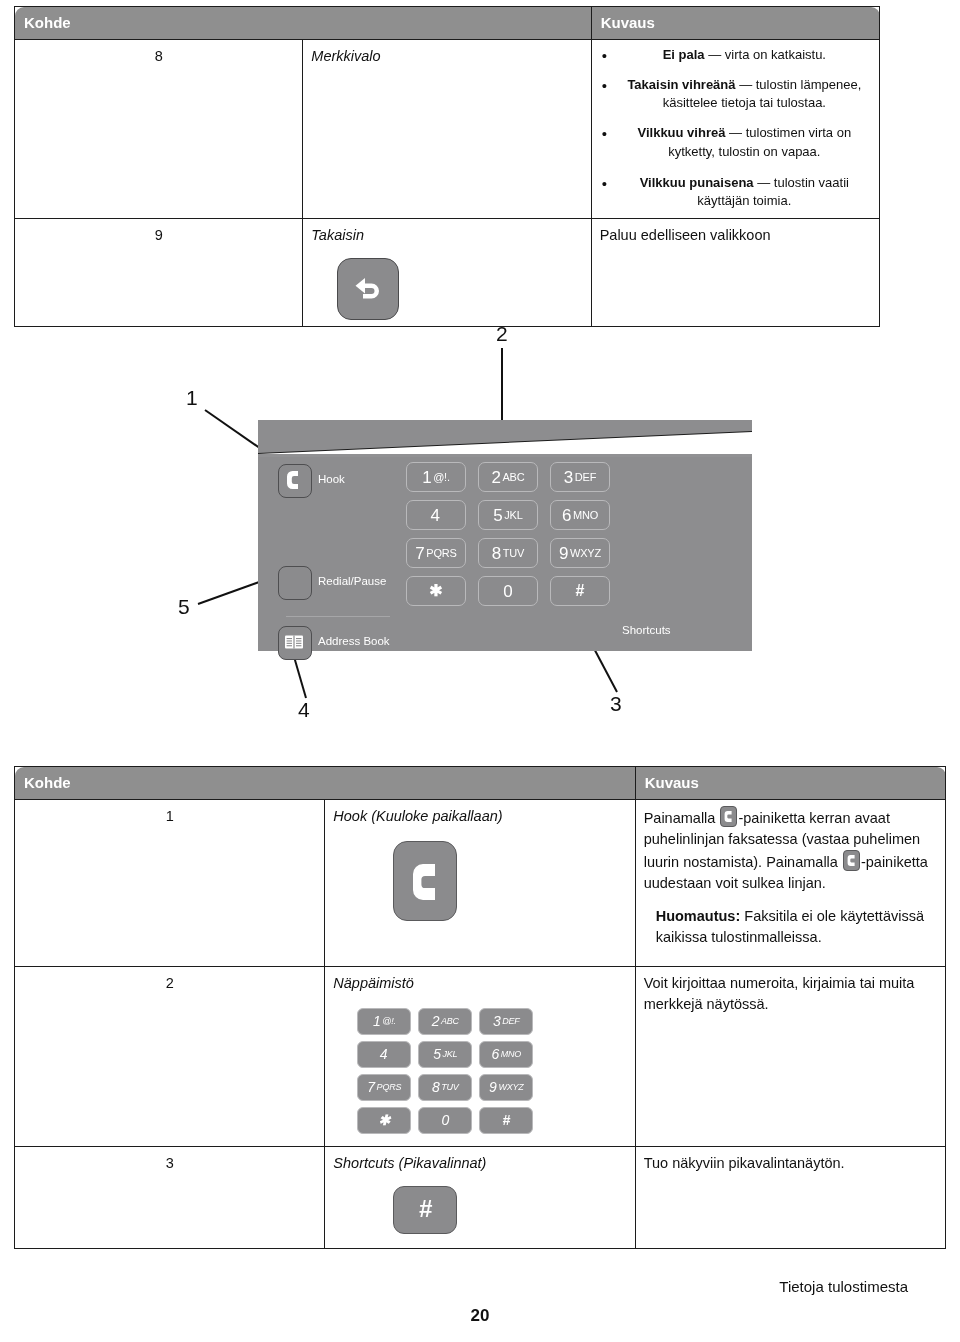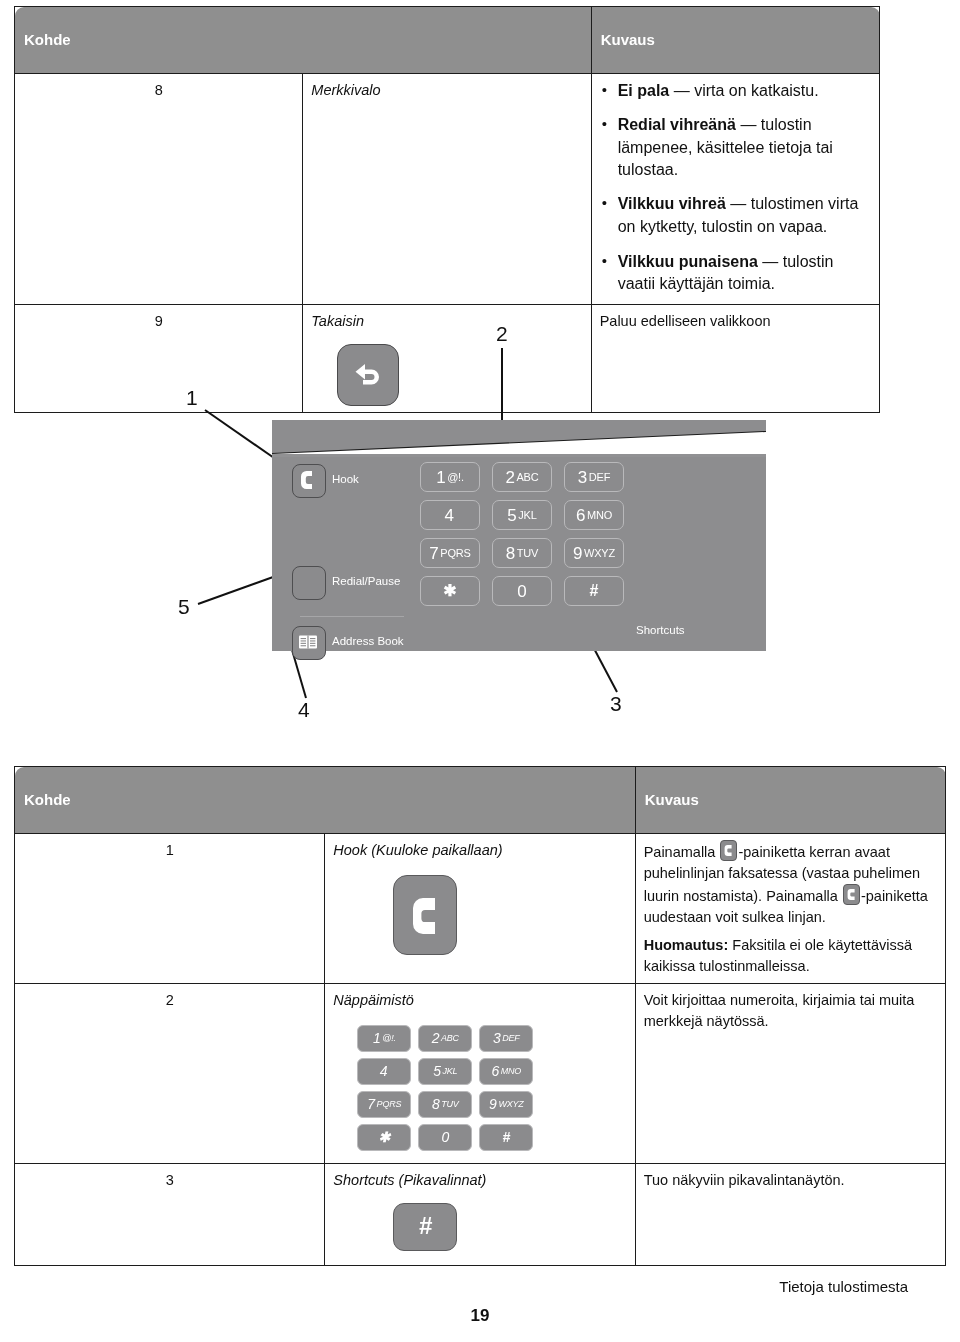--- a/index.html
+++ b/index.html
@@ -8,31 +8,31 @@
     font-family:"Liberation Sans", sans-serif;color:#111;
   }
   
   .doc-table{position:absolute;border-collapse:collapse;table-layout:fixed;}
   .doc-table td,.doc-table th{
     border:1px solid #1c1c1c;vertical-align:top;padding:6px 8px;
     font-size:14.5px;line-height:1.45;font-weight:normal;text-align:left;
   }
   .doc-table thead th{
     background:#8f8f8f;color:#ffffff;font-weight:bold;font-size:15px;
-    padding:22px 9px;border-color:#1c1c1c;
+    padding:5px 9px;border-color:#1c1c1c;
   }
   .col-num{width:54px;text-align:center !important;font-weight:bold;}
   .col-name{width:128px;font-style:italic;}
   .rounded-tl{border-top-left-radius:9px;}
   .rounded-tr{border-top-right-radius:9px;margin-top:36px;}
   .rounded-bl{border-bottom-left-radius:9px;}
   .rounded-br{border-bottom-right-radius:9px;}
 
   ul.bullets{margin:0;padding:0;list-style:none;}
-  ul.bullets li{position:relative;padding-left:18px;margin:0 0 12px 0;font-size:16px;line-height:1.4;}
+  ul.bullets li{position:relative;padding-left:18px;margin:0 0 12px 0;font-size:13px;line-height:1.4;text-align:center;}
   ul.bullets li:last-child{margin-bottom:2px;margin-top:13px;}
   ul.bullets li:before{content:"\2022";position:absolute;left:2px;top:-1px;font-size:15px;}
   .b{font-weight:bold;}
 
   
   #table-top{left:14px;top:6px;width:866px;}
   #table-top td{height:auto;}
   .cell-back-icon{height:110px;}
 
   
@@ -44,21 +44,21 @@
 
   
   #diagram{position:absolute;left:0;top:300px;width:960px;height:470px;}
   #diagram svg{position:absolute;left:0;top:0;}
   .callout-num{
     position:absolute;font-size:21px;color:#111;font-family:"Liberation Sans",sans-serif;
   }
 
   
   .panel{
-    position:absolute;left:272px;top:120px;width:494px;height:263px;
+    position:absolute;left:258px;top:120px;width:494px;height:263px;
   }
   .panel-body{
     position:absolute;left:0;top:0;width:494px;height:228px;
     background:#8d8d8f;
     border-top:3px solid #1c1c1c;
   }
   .panel-hi{
     position:absolute;left:0;top:22px;width:494px;height:1px;background:#9c9c9e;
   }
   .panel-hi2{
@@ -135,21 +135,21 @@
       <th class="rounded-tr">Kuvaus</th>
     </tr>
   </thead>
   <tbody>
     <tr>
       <td class="col-num">8</td>
       <td class="col-name">Merkkivalo</td>
       <td>
         <ul class="bullets">
           <li><span class="b">Ei pala</span><span> — virta on katkaistu.</span></li>
-          <li><span class="b">Redial vihreänä</span><span> — tulostin lämpenee, käsittelee tietoja tai tulostaa.</span></li>
+          <li><span class="b">Takaisin vihreänä</span><span> — tulostin lämpenee, käsittelee tietoja tai tulostaa.</span></li>
           <li><span class="b">Vilkkuu vihreä</span><span> — tulostimen virta on kytketty, tulostin on vapaa.</span></li>
           <li><span class="b">Vilkkuu punaisena</span><span> — tulostin vaatii käyttäjän toimia.</span></li>
         </ul>
       </td>
     </tr>
     <tr>
       <td class="col-num rounded-bl">9</td>
       <td class="col-name cell-back-icon">
         <span>Takaisin</span>
         <div class="key-back">
@@ -304,21 +304,21 @@
         </div>
       </td>
       <td>
         <p style="margin:0 0 7px 0;">
           <span>Painamalla </span><span class="inline-key"><svg width="9" height="13" viewBox="0 0 9 13">
                 <path d="M7.6 1 L3.6 1 A3 3 0 0 0 0.6 4 L0.6 9 A3 3 0 0 0 3.6 12 L7.6 12 L7.6 8.4 L4.4 8.4 A1.1 1.1 0 0 1 3.3 7.3 L3.3 5.7 A1.1 1.1 0 0 1 4.4 4.6 L7.6 4.6 Z" fill="#ffffff"></path>
               </svg></span><span>-painiketta kerran avaat puhelinlinjan faksatessa (vastaa puhelimen luurin nostamista). Painamalla </span><span class="inline-key"><svg width="9" height="13" viewBox="0 0 9 13">
                 <path d="M7.6 1 L3.6 1 A3 3 0 0 0 0.6 4 L0.6 9 A3 3 0 0 0 3.6 12 L7.6 12 L7.6 8.4 L4.4 8.4 A1.1 1.1 0 0 1 3.3 7.3 L3.3 5.7 A1.1 1.1 0 0 1 4.4 4.6 L7.6 4.6 Z" fill="#ffffff"></path>
               </svg></span><span>-painiketta uudestaan voit sulkea linjan.</span>
         </p>
-        <p style="margin:0;">
+        <p style="margin:12px;">
           <span class="b">Huomautus:</span><span> Faksitila ei ole käytettävissä kaikissa tulostinmalleissa.</span>
         </p>
       </td>
     </tr>
     <tr>
       <td class="col-num">2</td>
       <td class="col-name">
         <span>Näppäimistö</span>
         <div class="minikeypad">
           <div class="krow">
@@ -385,13 +385,13 @@
         <div class="big-hash">
             <span>#</span>
           </div>
       </td>
       <td class="rounded-br">Tuo näkyviin pikavalintanäytön.</td>
     </tr>
   </tbody>
 </table>
 
 <div class="footer-title">Tietoja tulostimesta</div>
-<div class="footer-page">19</div>
+<div class="footer-page">20</div>
 
 </body></html>

